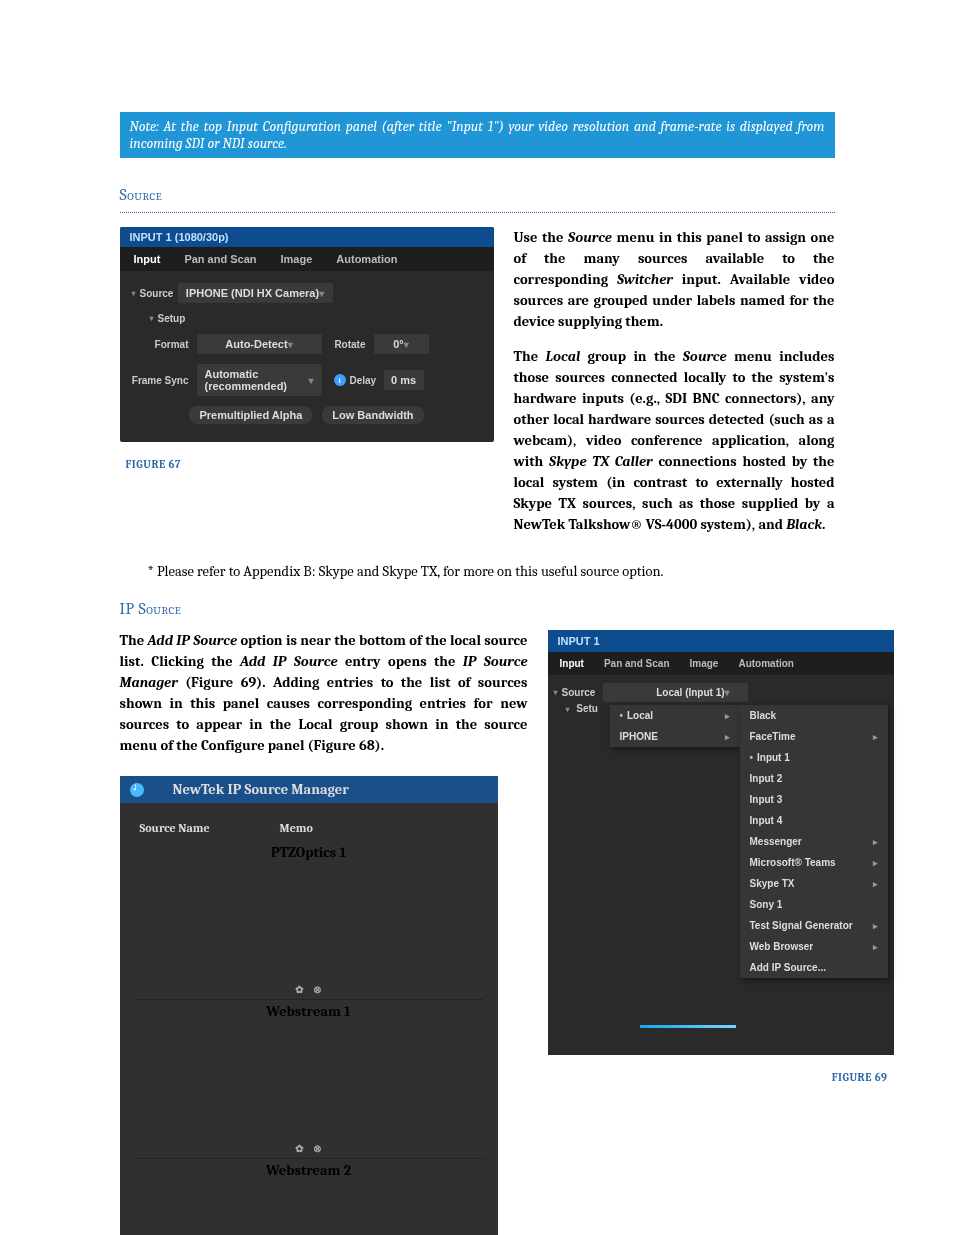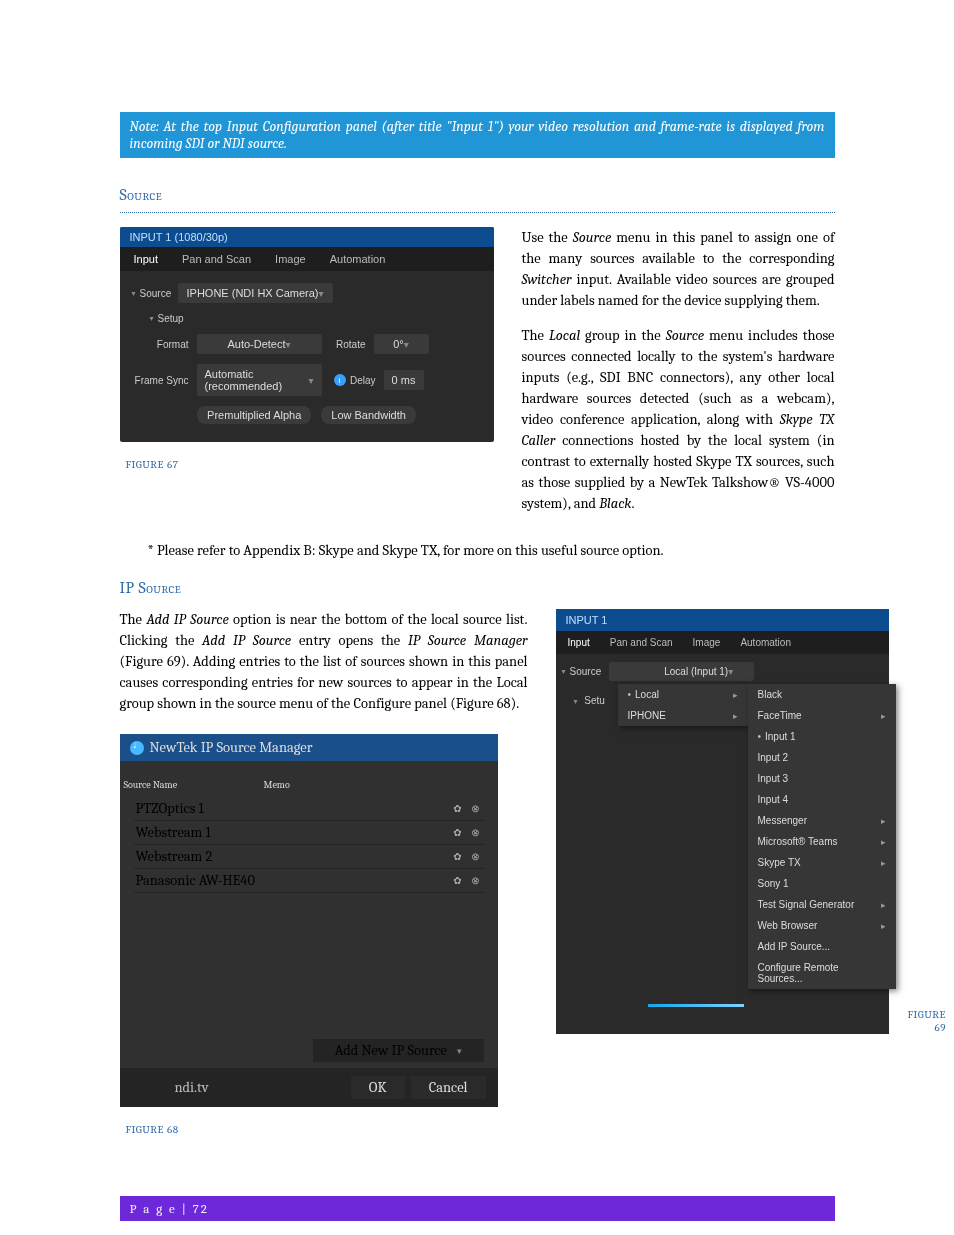--- a/index.html
+++ b/index.html
@@ -2,21 +2,21 @@
 <html><head>
 <meta charset="utf-8">
 <style>
   * { box-sizing: border-box; margin: 0; padding: 0; }
   body { font-family: Cambria, Georgia, serif; font-size: 14.5px; color: #000; background: #fff; }
   .page { width: 887px; min-height: 1235px; margin: 0 auto; padding: 56px 86px 0 86px; position: relative; }
   .note-box { background: #2196d6; color: #fff; font-style: italic; padding: 6px 10px; font-size: 14px; text-align: justify; margin-top: 56px; }
   .note-box .nl { font-style: italic; }
   .sect-head { font-variant: small-caps; color: #2f6aa8; font-size: 16px; margin: 28px 0 8px 0; letter-spacing: 0.5px; }
   .dotline { border-bottom: 1px dotted #2f6aa8; margin-bottom: 14px; }
-  .blk { display: flex; gap: 28px; align-items: flex-start; }
+  .blk { display: flex; gap: 20px; align-items: flex-start; font-weight: bold; }
   .col { flex: 1; text-align: justify; line-height: 1.45; }
   .col p { margin-bottom: 14px; }
   .col .it { font-style: italic; }
   .fig-cap { color: #2f6aa8; font-size: 11px; letter-spacing: 0.5px; margin-top: 16px; text-transform: uppercase; padding-left: 6px;}
   .fig-cap.right { text-align: right; padding-right: 6px; }
   .star { text-align: left; margin: 14px 0 0 28px; }
   .panel { background: #2a2a2a; color: #ddd; font-family: "Segoe UI", Arial, sans-serif; font-size: 11px; border-radius: 2px; overflow: hidden; }
   .panel67 { width: 374px; }
   .p-title { background: #0e4c90; color: #bde0ff; padding: 4px 10px; font-size: 11px; }
   .p-tabs { background: #1e1e1e; display: flex; gap: 24px; padding: 6px 14px; }
@@ -31,24 +31,24 @@
   .tri::after { content: "▾"; color: #888; font-size: 10px; }
   .tri-before { color: #888; font-size: 8px; margin-right: 4px;}
   .info { display: inline-flex; width: 12px; height: 12px; border-radius: 50%; background: #3aa0ff; color: #fff; font-size: 8px; align-items: center; justify-content: center; margin: 0 4px;}
   .toggles { display: flex; gap: 10px; justify-content: center; margin-top: 10px;}
   .tog { background: #3a3a3a; padding: 3px 10px; border-radius: 8px; }
 
   .panel68 { width: 378px; background: #303030; margin-top: 20px;}
   .p68-title { background: #1a4f8a; padding: 5px 10px; display:flex; align-items:center; gap:6px;}
   .p68-title .ic { display:inline-block; width:14px; height:14px; border-radius:50%; background:#4ab9ff; position:relative;}
   .p68-title .ic::after{ content:"𝅘𝅥"; position:absolute; color:#fff; font-size:8px; left:4px; top:0;}
-  .p68-hdr { display: flex; padding: 18px 16px 6px 4px; color: #ddd; font-size: 10px;}
+  .p68-hdr { display: flex; padding: 18px 16px 6px 20px; color: #ddd; font-size: 12px;}
   .p68-hdr .h1 { flex: 0 0 140px; }
   .tbl { padding: 0 14px; }
-  .trow { display: flex; align-items: center; padding: 3px 2px; border-bottom: 1px solid #242424;}
+  .trow { display: flex; align-items: center; padding: 3px 2px; border-bottom: 1px solid #242424; flex-direction: column;}
   .trow .c1 { flex: 0 0 140px; }
   .trow .c2 { flex: 1; }
   .trow .c3 { display: flex; gap: 6px; }
   .gear, .xbtn { width: 12px; height: 12px; display:inline-flex; align-items:center; justify-content:center; color:#aaa; font-size:10px;}
   .gear::before { content:"✿"; }
   .xbtn::before { content:"⊗"; }
   .p68-space { height: 140px; }
   .p68-add { display:flex; justify-content:flex-end; padding: 6px 14px;}
   .p68-add .btn { background:#242424; padding:3px 22px; display:flex; align-items:center; gap:10px;}
   .p68-foot { display:flex; align-items:center; padding:8px 12px; background:#242424;}
@@ -56,21 +56,21 @@
   .p68-foot .sp { flex:1;}
   .p68-foot .fb { padding:3px 18px; margin-left:6px; border: none; background: #2a2a2a; color: #ddd;}
 
   .panel69 { width: 346px; background:#2a2a2a; font-family: "Segoe UI", Arial, sans-serif; }
   .p69-title { background:#0e4c90; color:#bde0ff; padding:5px 10px; font-size:11px;}
   .p69-tabs { display:flex; gap:20px; padding:6px 12px; background:#1e1e1e; font-size:10px; color:#bbb;}
   .p69-tabs .active{ color:#fff;}
   .p69-body { position: relative; height: 380px; }
   .p69-src { position:absolute; left:6px; top:8px; color:#ccc; font-size:10px; display:flex; align-items:center;}
   .p69-src .sel { flex:0 0 145px; margin-left:8px;padding-left:42px;}
-  .p69-setup { position:absolute; left:18px; top:41px; color:#ccc; font-size:10px;}
+  .p69-setup { position:absolute; left:18px; top:28px; color:#ccc; font-size:10px;}
   .menu1 { position:absolute; left:62px; top:30px; background:#363636; width:130px; box-shadow:2px 2px 6px rgba(0,0,0,0.5);}
   .menu1 .mi { padding:5px 10px; color:#ddd; font-size:10px; display:flex; justify-content:space-between; align-items:center; position:relative;}
   .menu1 .mi .dot::before{ content:"•"; color:#bbb; margin-right:4px;}
   .menu1 .arrow::after{ content:"▸"; color:#999; font-size:9px;}
   .menu2 { position:absolute; left:192px; top:30px; background:#363636; width:148px; box-shadow:2px 2px 6px rgba(0,0,0,0.5);}
   .menu2 .mi { padding:5px 10px; color:#ddd; font-size:10px; display:flex; justify-content:space-between; align-items:center;}
   .menu2 .mi .dot::before{ content:"•"; color:#bbb; margin-right:4px;}
   .menu2 .arrow::after{ content:"▸"; color:#999; font-size:9px;}
   .cursor-line { position:absolute; left:92px; top:350px; width:96px; height:3px; background: linear-gradient(to right, #14a7eb, #7dd3ff);}
 
@@ -160,21 +160,21 @@
   <div style="flex:0 0 408px;">
     <div class="col" style="text-align:justify;">
       <p>
         <span>The </span><span class="it">Add IP Source</span><span> option is near the bottom of the local source list.  Clicking the </span><span class="it">Add IP Source</span><span> entry opens the </span><span class="it">IP Source Manager</span><span> (Figure 69). Adding entries to the list of sources shown in this panel causes corresponding entries for new sources to appear in the Local group shown in the source menu of the Configure panel (Figure 68).</span>
       </p>
     </div>
 
     <div class="panel68">
       <div class="p68-title">
         <span class="ic"></span>
-        <span style="color:#ddd;">NewTek IP Source Manager</span>
+        <span style="color:#ddd;margin-left:23px;">NewTek IP Source Manager</span>
       </div>
       <div class="p68-hdr">
         <span class="h1">Source Name</span>
         <span>Memo</span>
       </div>
       <div class="tbl">
         <div class="trow">
           <span class="c1">PTZOptics 1</span>
               <span class="c2"></span>
           <span class="c3">
@@ -217,21 +217,21 @@
       <div class="p68-foot">
         <span class="url">ndi.tv</span>
         <span class="sp"></span>
         <span class="fb">OK</span>
         <span class="fb">Cancel</span>
       </div>
     </div>
     <div class="fig-cap">FIGURE 68</div>
   </div>
 
-  <div style="flex:1; display:flex; flex-direction:row; align-items:flex-end;">
+  <div style="flex:1; display:flex; flex-direction:column; align-items:flex-end;">
     <div class="panel69">
       <div class="p69-title">INPUT 1</div>
       <div class="p69-tabs">
         <span class="active">Input</span>
         <span>Pan and Scan</span>
         <span>Image</span>
         <span>Automation</span>
       </div>
       <div class="p69-body">
         <div class="p69-src">
@@ -286,23 +286,20 @@
               </div>
           <div class="mi arrow">
                 <span>Test Signal Generator</span>
               </div>
           <div class="mi arrow">
                 <span>Web Browser</span>
               </div>
           <div class="mi">
                 <span>Add IP Source...</span>
               </div>
-          <div class="mi">
-                <span>Configure Remote Sources...</span>
-              </div>
         </div>
         <div class="cursor-line"></div>
       </div>
     </div>
     <div class="fig-cap right" style="align-self:flex-end;">FIGURE 69</div>
   </div>
 </div>
 
 <div class="footer">P a g e  | 72</div>
 

